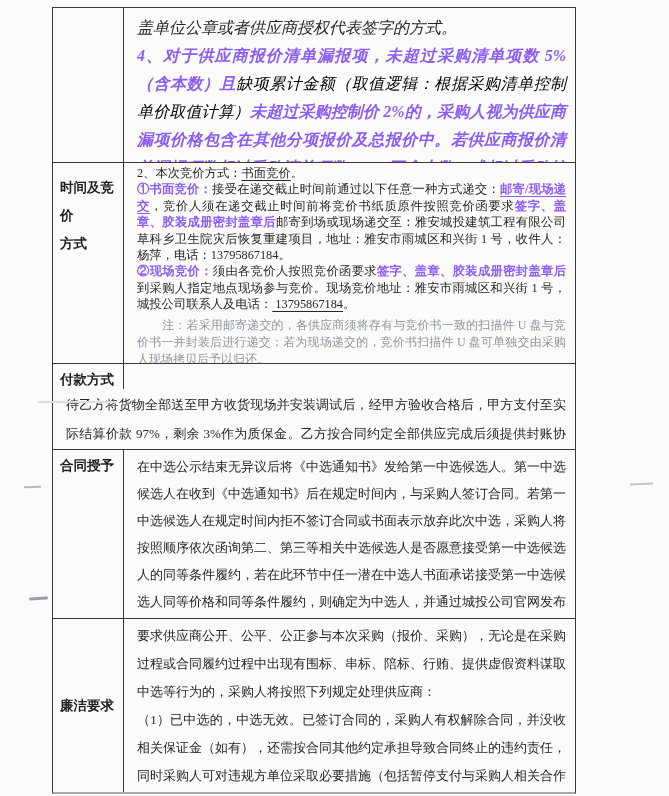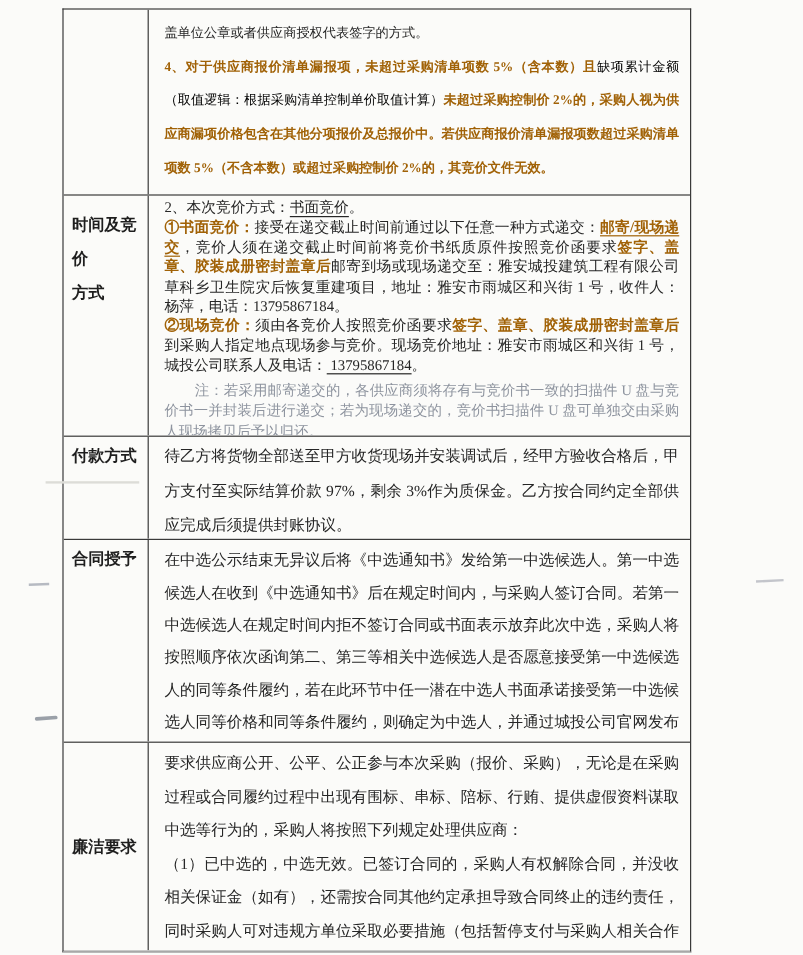--- a/index.html
+++ b/index.html
@@ -25,21 +25,21 @@
   }
   .trow{
     display:flex;flex-direction:row;
     box-sizing:border-box;
     border-bottom:1.5px solid #3a3a3a;
     overflow:hidden;
   }
   .trow:last-child{border-bottom:none;flex:1;}
   .r1{height:155px;}
   .r2{height:201px;}
-  .r3{height:86px;}
+  .r3{height:86px;flex-direction:column;}
   .r4{height:169px;justify-content:center;}
   .label-cell{
     width:71px;min-width:71px;
     box-sizing:border-box;
     border-right:1.5px solid #3a3a3a;
     padding:7px 2px 0 7px;
     font-weight:700;
     font-size:13.5px;
     color:#1e1e1e;
     overflow:hidden;
@@ -48,26 +48,26 @@
   .r2 .label-cell{padding-top:11px;}
   .r2 .label-line{line-height:28px;}
   .r5-label{padding-top:78px;}
   .content-cell{
     flex:1;
     box-sizing:border-box;
     padding:5px 9px 0 13px;
     overflow:hidden;
   }
   .content-cell p{margin:0;text-align:justify;}
-  .r1 .content-cell{font-size:11px;line-height:28px;padding-top:6px;}
+  .r1 .content-cell{font-size:16px;line-height:28px;padding-top:6px;font-style:italic;}
   .r2 .content-cell{font-size:12.3px;line-height:16.4px;padding-top:2px;}
   .r3 .content-cell{font-size:13px;line-height:29px;padding-top:1px;}
   .r4 .content-cell{font-size:13px;line-height:27px;padding-top:3px;}
   .trow:last-child .content-cell{font-size:13px;line-height:28px;padding-top:3px;}
-  .b{font-weight:700;color:#a16207;}
+  .b{font-weight:700;color:#8b5cf6;}
   .muted{font-weight:400;color:#000000;}
   .note{
     color:#8e949f;
     font-size:12px;line-height:17px;
     margin-top:4px !important;
     text-indent:2.1em;
   }
   .u{text-decoration:underline;text-underline-offset:3px;text-decoration-thickness:1px;}
   .artifact{position:absolute;pointer-events:none;}
   .a1{left:24px;top:486px;width:17px;height:2px;background:#b6bac2;transform:rotate(-2deg);}

